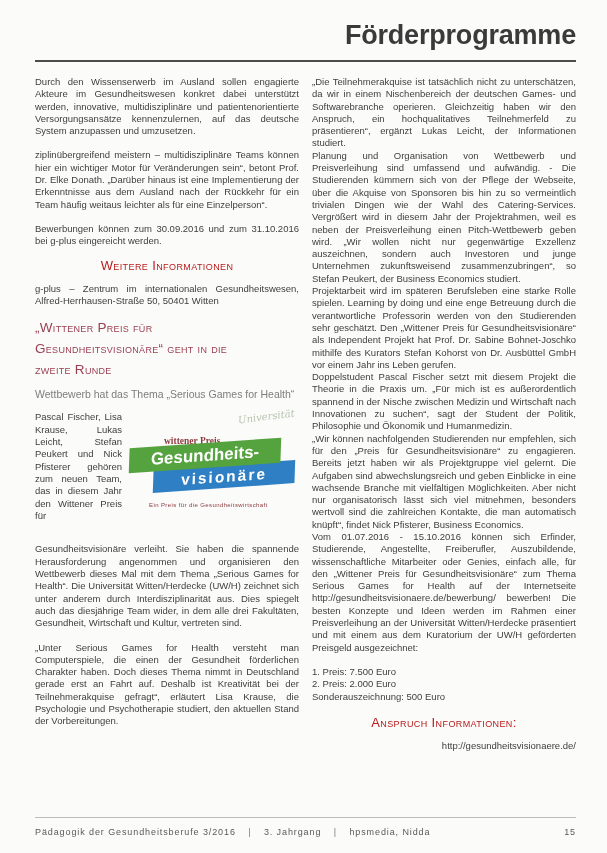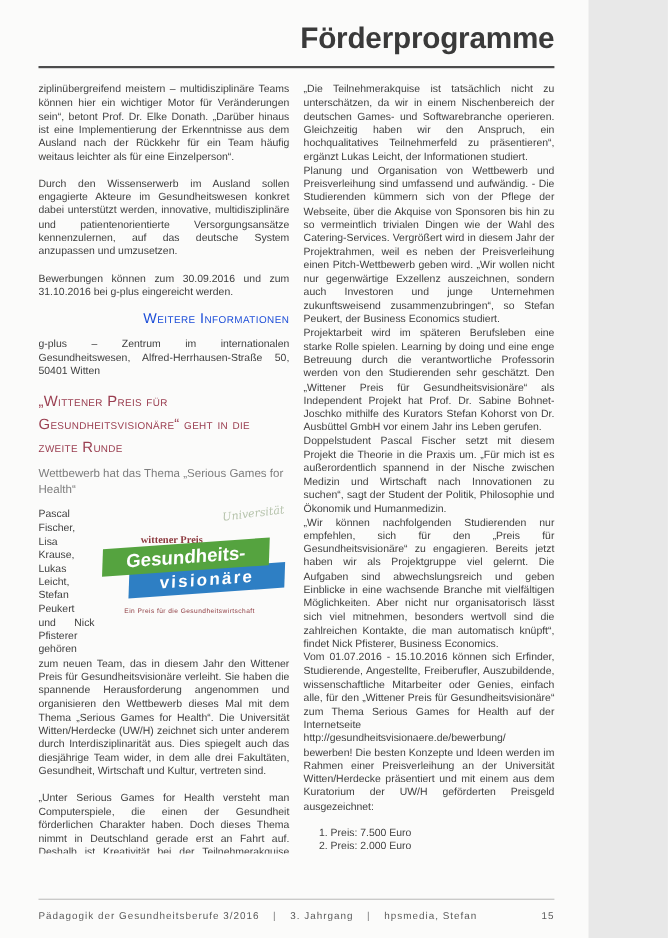--- a/index.html
+++ b/index.html
@@ -1,18 +1,18 @@
 <!DOCTYPE html>
 <html><head>
 <meta charset="utf-8">
 <style>
   html,body{margin:0;padding:0;background:#e8e8e8;}
   .page{
     position:relative;
-    width:535px;height:853px;
+    width:607px;height:853px;
     background:#fbfbfa;
     font-family:"Liberation Sans", sans-serif;
     color:#3e3e3e;
     overflow:hidden;
     box-sizing:border-box;
   }
   
   .header{padding:20px 31px 0 35px;text-align:right;}
   .page-title{
     margin:0;
@@ -37,26 +37,26 @@
   .col{
     width:264px;
     font-size:9.5px;
     line-height:12.3px;
     text-align:justify;
   }
   .col-left p{margin:0 0 12px 0;}
   .col-right p{margin:0;}
   .info-heading{
     font-variant:small-caps;
-    color:#1d4ed8;
+    color:#b91c1c;
     font-size:13px;
     letter-spacing:0.4px;
     margin:2px 0 11px 0;
     font-weight:normal;
-    text-align:right;
+    text-align:center;
   }
   .section-heading{
     font-variant:small-caps;
     color:#9a3e50;
     font-size:13.5px;
     line-height:21px;
     letter-spacing:0.3px;
     margin:8px 0 7px 0;
     font-weight:normal;
     text-align:left;
@@ -127,21 +127,21 @@
   }
   .logo-tagline{
     position:absolute;
     top:86px;left:20px;
     font-size:6px;
     letter-spacing:0.4px;
     color:#8d3a3f;
     text-align:left;
   }
   .gap{height:12px;}
-  .prizes div{text-align:left;margin-left:14px;}
+  .prizes div{text-align:left;}
   .link-line{text-align:right;color:#3e3e3e;text-decoration:none;display:block;}
   
   .footer{
     position:absolute;
     left:35px;right:31px;bottom:16px;
     border-top:1px solid #bdbdbd;
     padding-top:9px;
     display:flex;
     justify-content:space-between;
     font-size:9px;
@@ -156,22 +156,22 @@
 <div class="page">
 
   <div class="header">
     <h1 class="page-title">Förderprogramme</h1>
   </div>
   <hr class="title-rule">
 
   <div class="columns">
 
     <div class="col col-left">
+      <p>Durch den Wissenserwerb im Ausland sollen engagierte Akteure im Gesundheitswesen konkret dabei unterstützt werden, innovative, multidisziplinäre und patientenorientierte Versorgungsansätze kennenzulernen, auf das deutsche System anzupassen und umzusetzen.</p>
       <p>ziplinübergreifend meistern – multidisziplinäre Teams können hier ein wichtiger Motor für Veränderungen sein“, betont Prof. Dr. Elke Donath. „Darüber hinaus ist eine Implementierung der Erkenntnisse aus dem Ausland nach der Rückkehr für ein Team häufig weitaus leichter als für eine Einzelperson“.</p>
-      <p>Durch den Wissenserwerb im Ausland sollen engagierte Akteure im Gesundheitswesen konkret dabei unterstützt werden, innovative, multidisziplinäre und patientenorientierte Versorgungsansätze kennenzulernen, auf das deutsche System anzupassen und umzusetzen.</p>
       <p>Bewerbungen können zum 30.09.2016 und zum 31.10.2016 bei g-plus eingereicht werden.</p>
 
       <h2 class="info-heading">Weitere Informationen</h2>
 
       <div class="address-block">
         <div>g-plus – Zentrum im internationalen Gesundheitswesen, Alfred-Herrhausen-Straße 50, 50401 Witten</div>
       </div>
 
       <h2 class="section-heading">„Wittener Preis für Gesundheitsvisionäre“ geht in die zweite Runde</h2>
       <div class="section-subtitle">Wettbewerb hat das Thema „Serious Games for Health“</div>
@@ -217,18 +217,18 @@
     </div>
 
   </div>
 
   <div class="footer">
     <div>
       <span>Pädagogik der Gesundheitsberufe 3/2016</span>
       <span class="sep">|</span>
       <span>3. Jahrgang</span>
       <span class="sep">|</span>
-      <span>hpsmedia, Stefan</span>
+      <span>hpsmedia, Nidda</span>
     </div>
     <div>15</div>
   </div>
 
 </div>
 
 </body></html>

